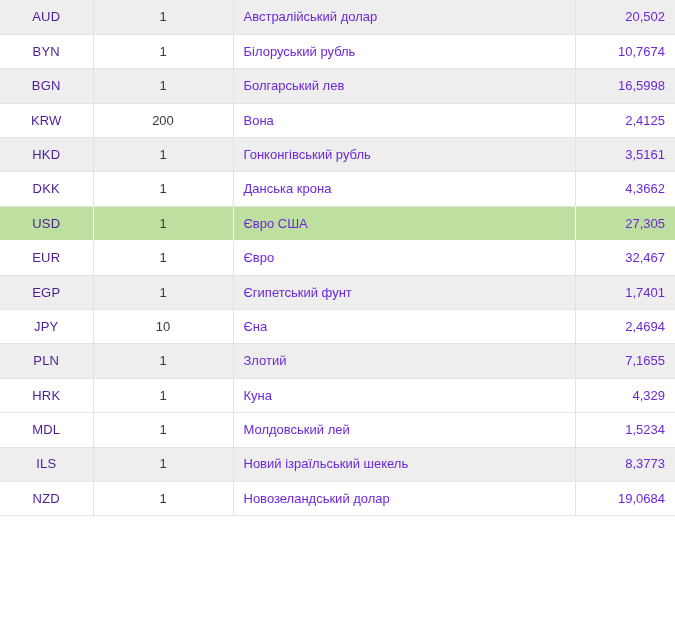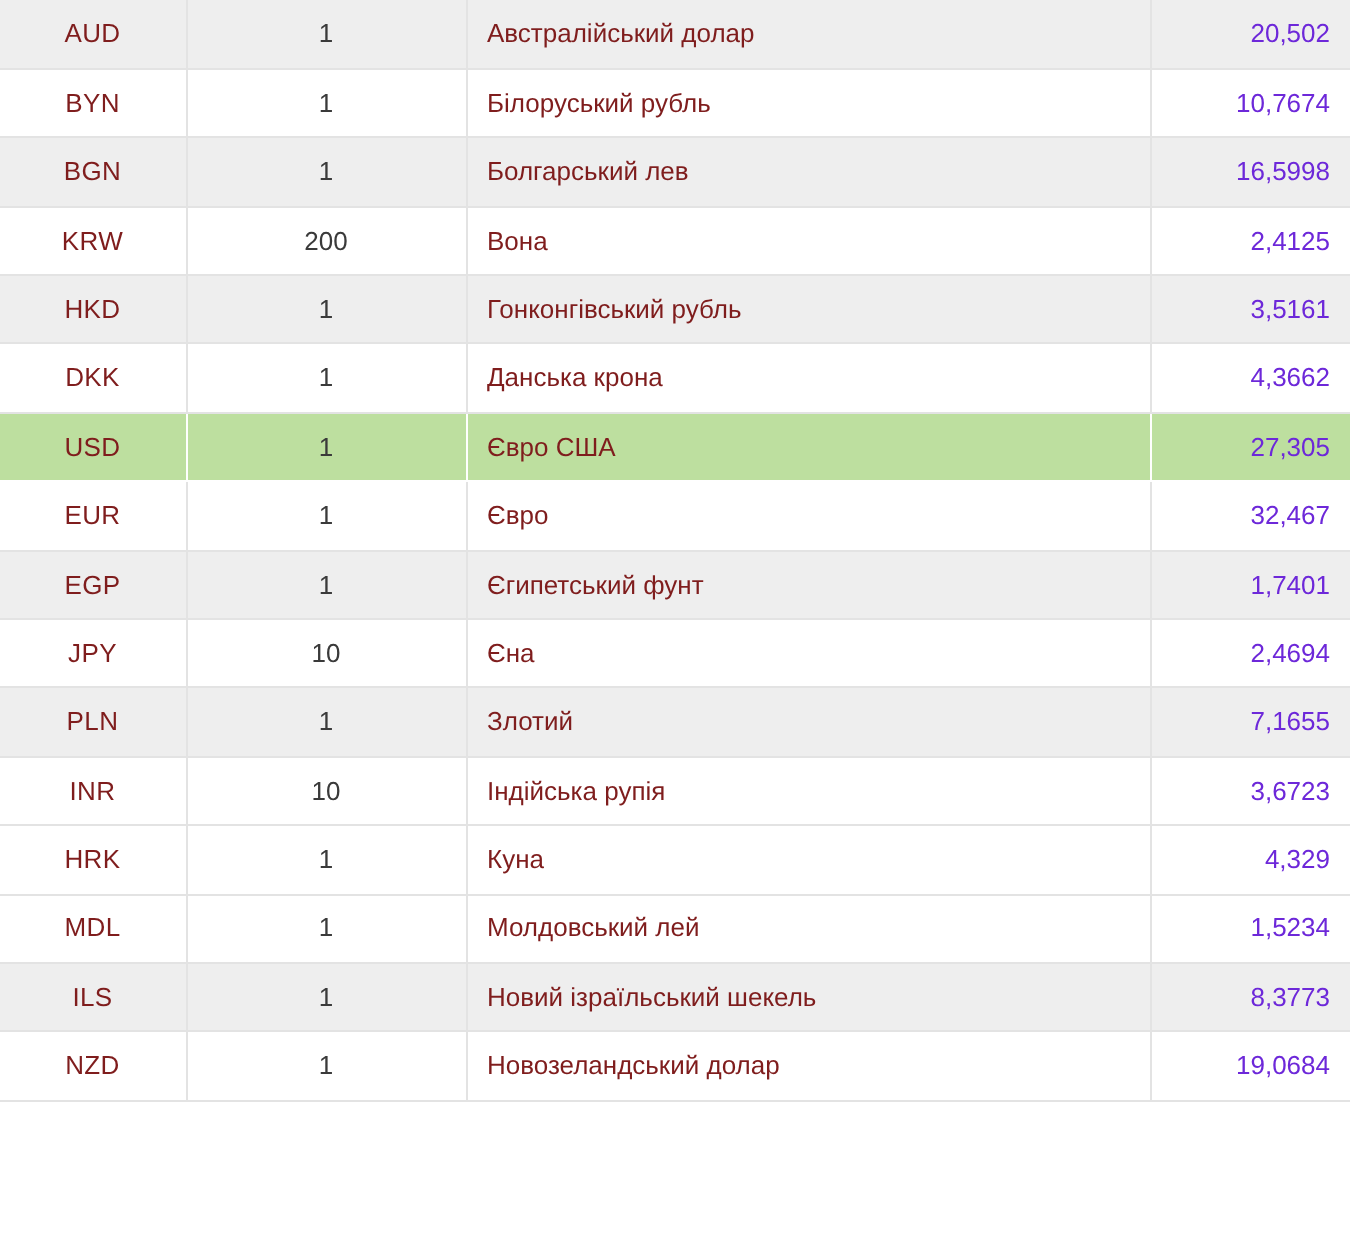--- a/index.html
+++ b/index.html
@@ -52,30 +52,30 @@
   
   tr.row-highlight td {
     background: #bddf9f;
     border-right-color: #ffffff;
     border-bottom-color: #ffffff;
   }
   tr.row-highlight td:last-child { border-right: none; }
 
   .cell-code {
     text-align: center;
-    color: #7f1d1d;
+    color: #4c1d95;
     letter-spacing: 0.2px;
   }
   .cell-units {
     text-align: center;
     color: #3a3a3a;
   }
   .cell-name {
     text-align: left;
-    color: #7f1d1d;
+    color: #6d28d9;
     padding-left: 12px;
   }
   .cell-rate {
     text-align: right;
     color: #6d28d9;
     padding-right: 11px;
   }
 </style>
 </head>
 <body>
@@ -148,26 +148,20 @@
         <td class="cell-name">Єна</td>
         <td class="cell-rate">2,4694</td>
       </tr>
       <tr class="row-odd">
         <td class="cell-code">PLN</td>
         <td class="cell-units">1</td>
         <td class="cell-name">Злотий</td>
         <td class="cell-rate">7,1655</td>
       </tr>
       <tr class="row-even">
-        <td class="cell-code">INR</td>
-        <td class="cell-units">10</td>
-        <td class="cell-name">Індійська рупія</td>
-        <td class="cell-rate">3,6723</td>
-      </tr>
-      <tr class="row-even">
         <td class="cell-code">HRK</td>
         <td class="cell-units">1</td>
         <td class="cell-name">Куна</td>
         <td class="cell-rate">4,329</td>
       </tr>
       <tr class="row-even">
         <td class="cell-code">MDL</td>
         <td class="cell-units">1</td>
         <td class="cell-name">Молдовський лей</td>
         <td class="cell-rate">1,5234</td>

